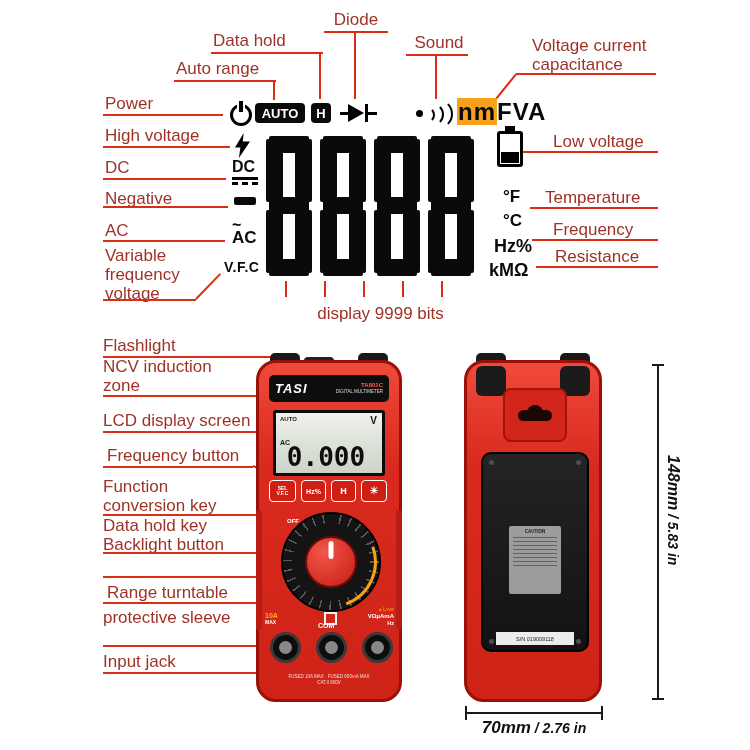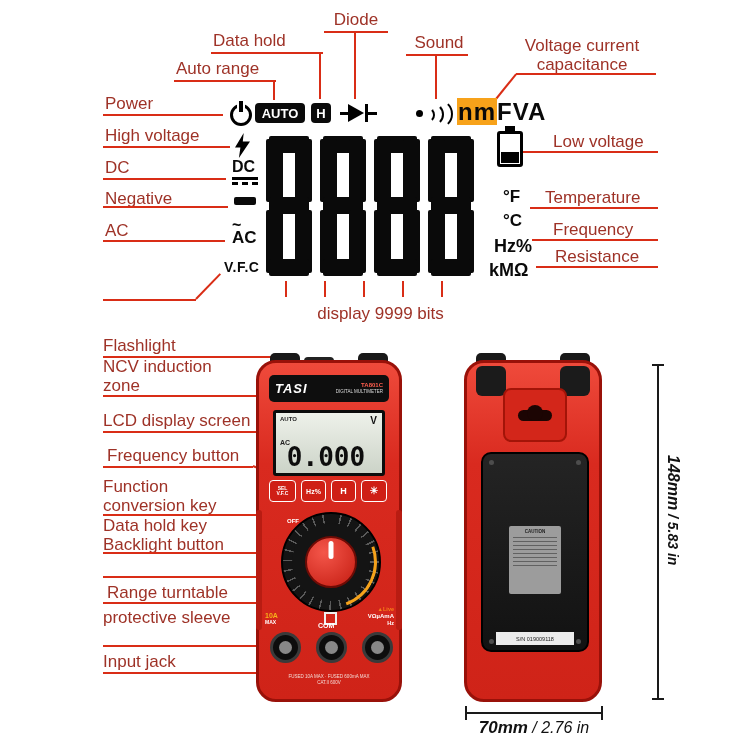--- a/index.html
+++ b/index.html
@@ -115,21 +115,21 @@
   .b-line{height:1.5px;background:#616161;margin:2.5px 0}
   .b-serial{position:absolute;left:13px;top:178px;width:78px;height:13px;background:#ececec;color:#222;
         font-size:5.5px;display:flex;align-items:center;justify-content:center}
   
   .dim{position:absolute;background:#1a1a1a}
   .dimv-text{position:absolute;left:656px;top:455px;writing-mode:vertical-rl;font-style:italic;color:#111;white-space:nowrap}
   .dimv-text .big{font-weight:bold;font-size:16px}
   .dimv-text .sml{font-weight:bold;font-size:14px}
   .dimh-text{position:absolute;left:436px;top:718px;width:180px;text-align:center;font-style:italic;color:#111}
   .dimh-text .big{font-weight:bold;font-size:17px}
-  .dimh-text .sml{font-weight:normal;font-size:16px}
+  .dimh-text .sml{font-weight:bold;font-size:14px}
 </style>
 </head>
 <body>
 
 <div class="stage">
 
   <div class="lbl" style="left:318px;top:10px;width:60px;text-align:center">Diode</div>
   <div class="ln" style="left:316px;top:31px;width:64px"></div>
   <div class="lnv" style="left:346px;top:33px;height:66px"></div>
 
@@ -138,21 +138,21 @@
   <div class="lnv" style="left:311px;top:54px;height:45px"></div>
 
   <div class="lbl" style="left:402px;top:33px;width:58px;text-align:center">Sound</div>
   <div class="ln" style="left:398px;top:54px;width:62px"></div>
   <div class="lnv" style="left:427px;top:56px;height:43px"></div>
 
   <div class="lbl" style="left:168px;top:59px">Auto range</div>
   <div class="ln" style="left:166px;top:80px;width:102px"></div>
   <div class="lnv" style="left:265px;top:82px;height:18px"></div>
 
-  <div class="lbl" style="left:500px;top:36px;width:148px;text-align:center">
+  <div class="lbl" style="left:524px;top:36px;width:148px;text-align:left">
     <span class="blk">Voltage current</span>
     <span class="blk">capacitance</span>
   </div>
   <div class="ln" style="left:508px;top:73px;width:140px"></div>
   <div class="lnd" style="left:488px;top:98px;width:32px;transform:rotate(-51deg)"></div>
 
   <div class="lbl" style="left:97px;top:94px">Power</div>
   <div class="ln" style="left:95px;top:114px;width:120px"></div>
 
   <div class="lbl" style="left:97px;top:126px">High voltage</div>
@@ -160,20 +160,25 @@
 
   <div class="lbl" style="left:97px;top:158px">DC</div>
   <div class="ln" style="left:95px;top:178px;width:123px"></div>
 
   <div class="lbl" style="left:97px;top:189px">Negative</div>
   <div class="ln" style="left:95px;top:206px;width:125px"></div>
 
   <div class="lbl" style="left:97px;top:221px">AC</div>
   <div class="ln" style="left:95px;top:240px;width:122px"></div>
 
+  <div class="lbl" style="left:97px;top:246px">
+    <span class="blk">Variable</span>
+    <span class="blk">frequency</span>
+    <span class="blk">voltage</span>
+  </div>
   <div class="ln" style="left:95px;top:299px;width:93px"></div>
   <div class="lnd" style="left:188px;top:298px;width:35px;transform:rotate(-46deg)"></div>
 
   <div class="lbl" style="left:545px;top:132px">Low voltage</div>
   <div class="ln" style="left:515px;top:151px;width:135px"></div>
 
   <div class="lbl" style="left:537px;top:188px">Temperature</div>
   <div class="ln" style="left:522px;top:207px;width:128px"></div>
 
   <div class="lbl" style="left:545px;top:220px">Frequency</div>

